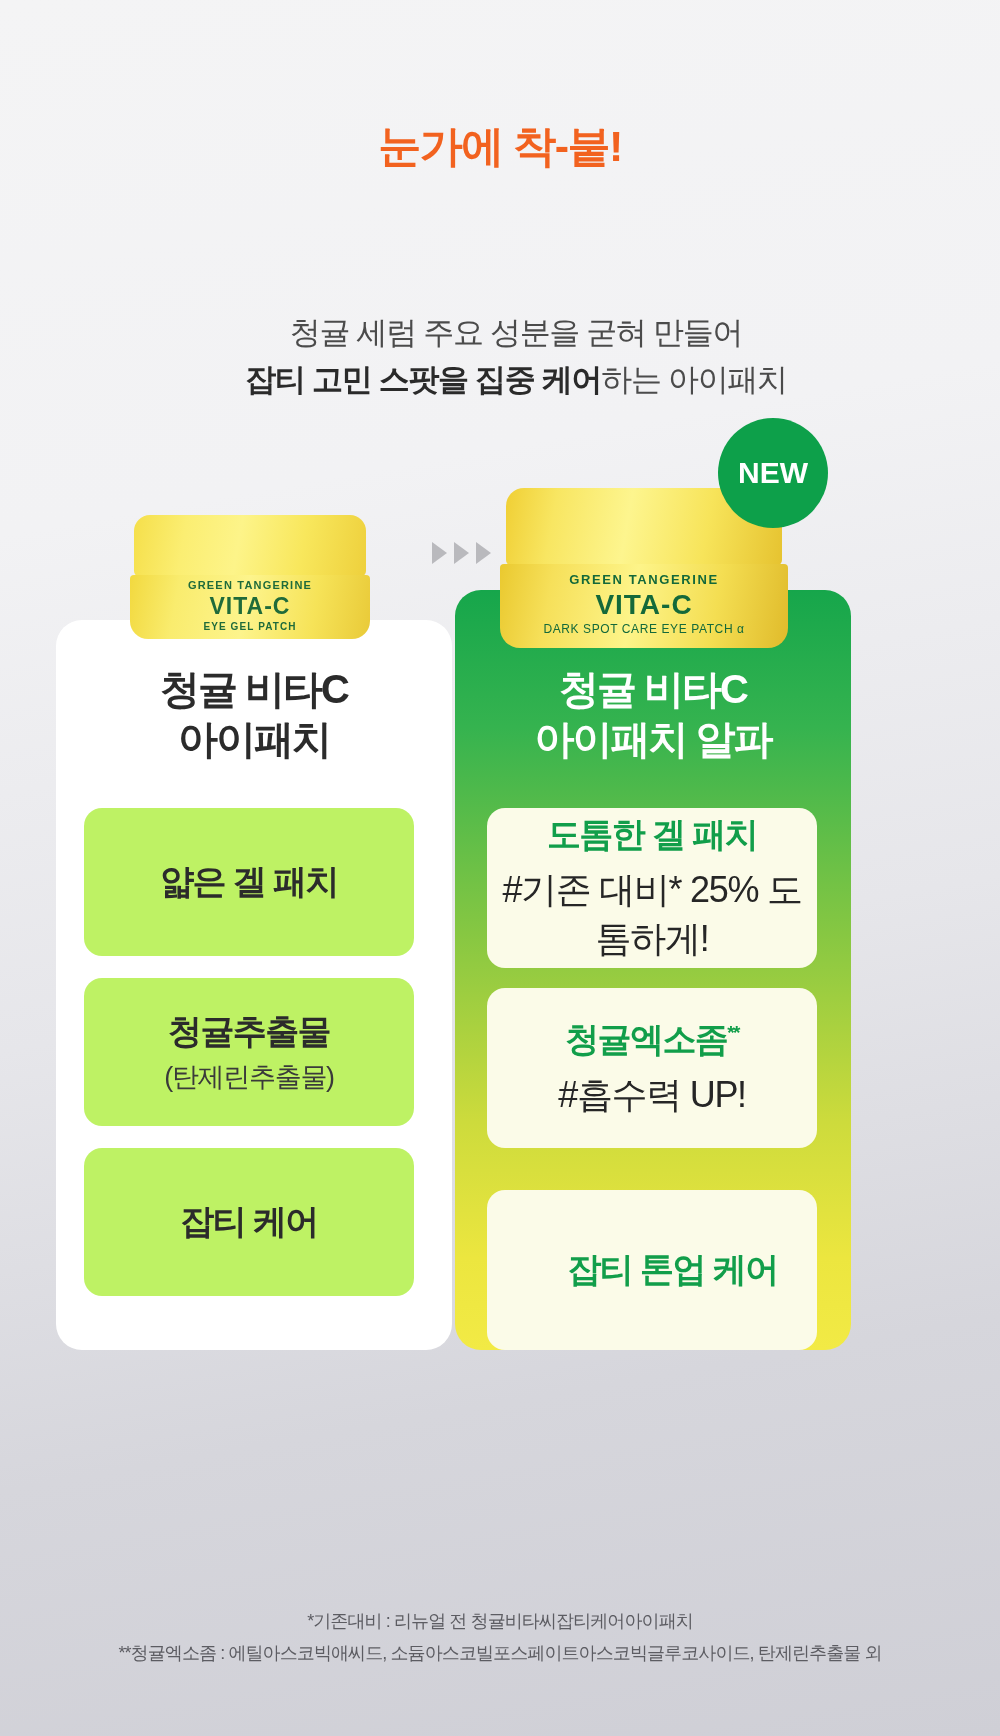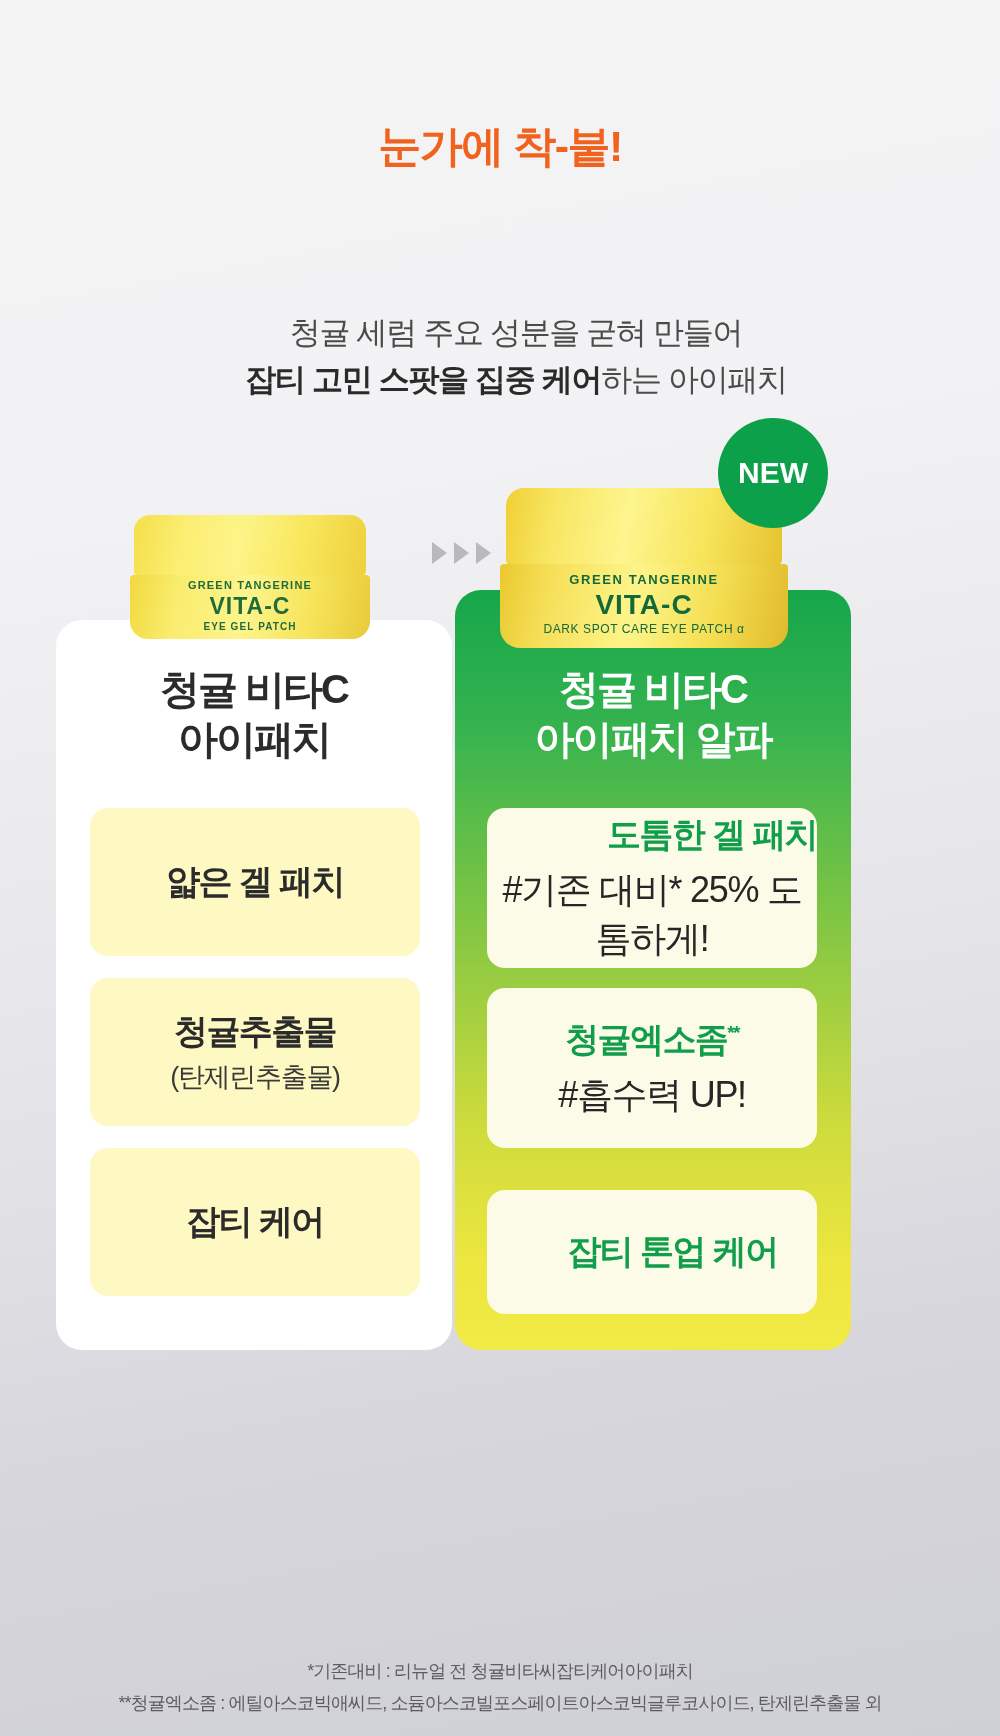--- a/index.html
+++ b/index.html
@@ -49,35 +49,35 @@
     letter-spacing:-2px; z-index:12;
   }
   .card-title-right {
     position:absolute; left:455px; top:664px; width:396px; text-align:center;
     font-size:40px; font-weight:bold; color:#fff; line-height:1.25;
     letter-spacing:-2px; z-index:22;
   }
 
   
   .feat-left {
-    position:absolute; left:90px; width:330px; background:#fef9c3;
+    position:absolute; left:84px; width:330px; background:#bef264;
     border-radius:18px; z-index:12; display:flex; flex-direction:column;
     align-items:center; justify-content:center; text-align:center;
   }
   .feat-right {
     position:absolute; left:487px; width:330px; background:#fbfbe8;
     border-radius:18px; z-index:22; display:flex; flex-direction:column;
     align-items:center; justify-content:center; text-align:center;
   }
   .fl1 { top:808px; height:148px; }
   .fl2 { top:978px; height:148px; }
   .fl3 { top:1148px; height:148px;text-align:right; }
-  .fr1 { top:808px; height:160px;align-items:flex-end; }
+  .fr1 { top:808px; height:160px; }
   .fr2 { top:988px; height:160px; }
-  .fr3 { top:1190px; height:124px;padding-left:41px; }
+  .fr3 { top:1190px; height:160px;padding-left:41px; }
 
   .feat-left .main { font-size:34px; font-weight:bold; color:#2b2b2b; letter-spacing:-1.6px; }
   .feat-left .sub2 { font-size:27px; color:#3a3a3a; letter-spacing:-1.3px; margin-top:4px; }
   .feat-right .main { font-size:34px; font-weight:bold; color:#119e4a; letter-spacing:-1.6px; }
   .feat-right .sub2 { font-size:36px; color:#262626; letter-spacing:-1.3px; margin-top:8px; }
   .feat-right .main sup { font-size:19px; vertical-align:super; }
 
   
   .jar { position:absolute; z-index:30; }
 
@@ -117,21 +117,21 @@
 
   
   .arrows { position:absolute; left:432px; top:542px; z-index:16; display:flex; gap:7px; }
   .arrows i {
     width:0; height:0; border-top:11px solid transparent;
     border-bottom:11px solid transparent; border-left:15px solid #b9b9bd; display:block;
   }
 
   
   .notes {
-    position:absolute; left:0; top:1656px; width:1000px; text-align:center;
+    position:absolute; left:0; top:1606px; width:1000px; text-align:center;
     color:#5c5c62; line-height:1.75;
   }
   .notes div { font-size:18px; letter-spacing:-0.9px; }
 </style>
 </head>
 <body>
 
 <div class="stage">
 
   <div class="kicker">눈가에 착-붙!</div>

